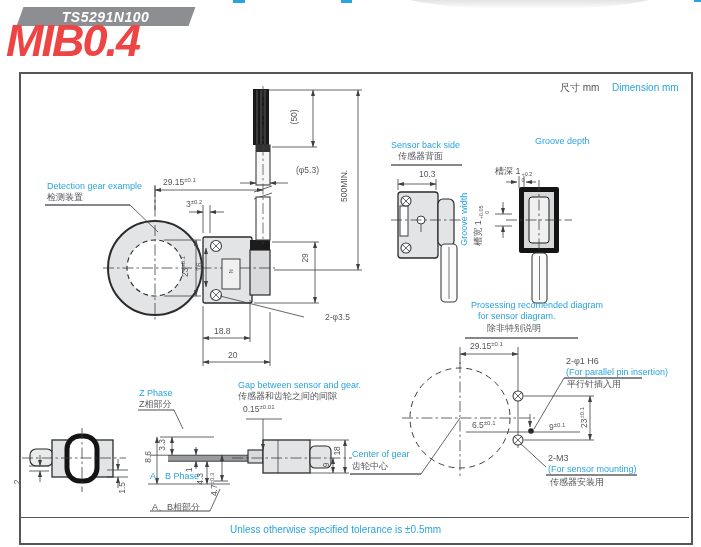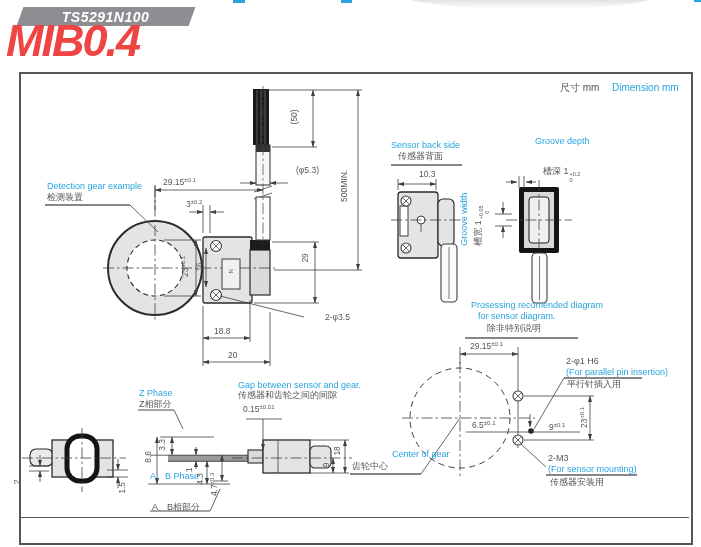--- a/index.html
+++ b/index.html
@@ -262,21 +262,21 @@
   <div class="t dim rot" style="left:283px;top:112px;width:24px;">(50)</div>
   <div class="t dim" style="left:296px;top:166px;">(φ5.3)</div>
   <div class="t dim rot" style="left:323px;top:181px;width:44px;">500MIN.</div>
   <div class="t dim rot" style="left:298px;top:253px;width:16px;">29</div>
 
   <div class="t cy" style="left:391px;top:140px;">Sensor back side</div>
   <div class="t" style="left:398px;top:151px;">传感器背面</div>
   <div class="t dim" style="left:407px;top:170px;margin-left:12px;">10.3</div>
 
   <div class="t cy" style="left:499px;top:136px;margin-left:36px;">Groove depth</div>
-  <div class="t" style="left:495px;top:166px;margin-left:48px;"><span>槽深 1</span><span class="stack">
+  <div class="t" style="left:495px;top:166px;"><span>槽深 1</span><span class="stack">
         <span>+0.2</span>
         <span>0</span>
       </span></div>
   <div class="t cy rot" style="left:434px;top:214px;width:60px;">Groove width</div>
   <div class="t rot" style="left:454px;top:217px;width:56px;"><span>槽宽 1</span><span class="stack">
         <span>+0.05</span>
         <span>0</span>
       </span></div>
 
   <div class="t cy" style="left:452px;top:300px;padding-left:19px;">Prosessing recomended diagram</div>
@@ -285,34 +285,35 @@
   <div class="t dim" style="left:470px;top:341px;"><span>29.15</span><sup>±0.1</sup></div>
   <div class="t dim" style="left:472px;top:420px;"><span>6.5</span><sup>±0.1</sup></div>
   <div class="t dim" style="left:549px;top:422px;"><span>9</span><sup>±0.1</sup></div>
   <div class="t dim rot" style="left:569px;top:412px;width:30px;"><span>23</span><sup>±0.1</sup></div>
   <div class="t" style="left:566px;top:356px;">2-φ1 H6</div>
   <div class="t cy" style="left:566px;top:367px;">(For parallel pin insertion)</div>
   <div class="t" style="left:567px;top:379px;">平行针插入用</div>
   <div class="t" style="left:548px;top:453px;">2-M3</div>
   <div class="t cy" style="left:548px;top:464px;">(For sensor mounting)</div>
   <div class="t" style="left:550px;top:477px;">传感器安装用</div>
-  <div class="t cy" style="left:352px;top:449px;margin-left:40px;">Center of gear</div>
+  <div class="t cy" style="left:352px;top:449px;">Center of gear</div>
   <div class="t" style="left:352px;top:461px;">齿轮中心</div>
 
   <div class="t cy" style="left:139px;top:388px;">Z Phase</div>
   <div class="t" style="left:139px;top:399px;">Z相部分</div>
   <div class="t cy" style="left:150px;top:471px;text-align:right;">A、B Phase</div>
   <div class="t" style="left:152px;top:502px;">A、B相部分</div>
   <div class="t cy" style="left:238px;top:380px;">Gap between sensor and gear.</div>
-  <div class="t" style="left:238px;top:391px;font-family:Liberation Mono, monospace;">传感器和齿轮之间的间隙</div>
+  <div class="t" style="left:238px;top:391px;">传感器和齿轮之间的间隙</div>
   <div class="t dim" style="left:243px;top:404px;"><span>0.15</span><sup>±0.01</sup></div>
   <div class="t dim rot" style="left:13px;top:477px;width:10px;">2</div>
   <div class="t dim rot" style="left:115px;top:483px;width:16px;">1.5</div>
   <div class="t dim rot" style="left:154px;top:440px;width:18px;">3.3</div>
   <div class="t dim rot" style="left:140px;top:452px;width:18px;">8.6</div>
   <div class="t dim rot" style="left:186px;top:465px;width:8px;">1</div>
   <div class="t dim rot" style="left:192px;top:474px;width:18px;">4.3</div>
   <div class="t dim rot" style="left:199px;top:479px;width:30px;"><span>4.7</span><sup>±0.3</sup></div>
   <div class="t dim rot" style="left:322px;top:460px;width:10px;">9</div>
   <div class="t dim rot" style="left:331px;top:446px;width:14px;">18</div>
 
+  <div class="t note cy" style="left:230px;top:524px;">Unless otherwise specified tolerance is ±0.5mm</div>
 
 </div>
 
 </body></html>

